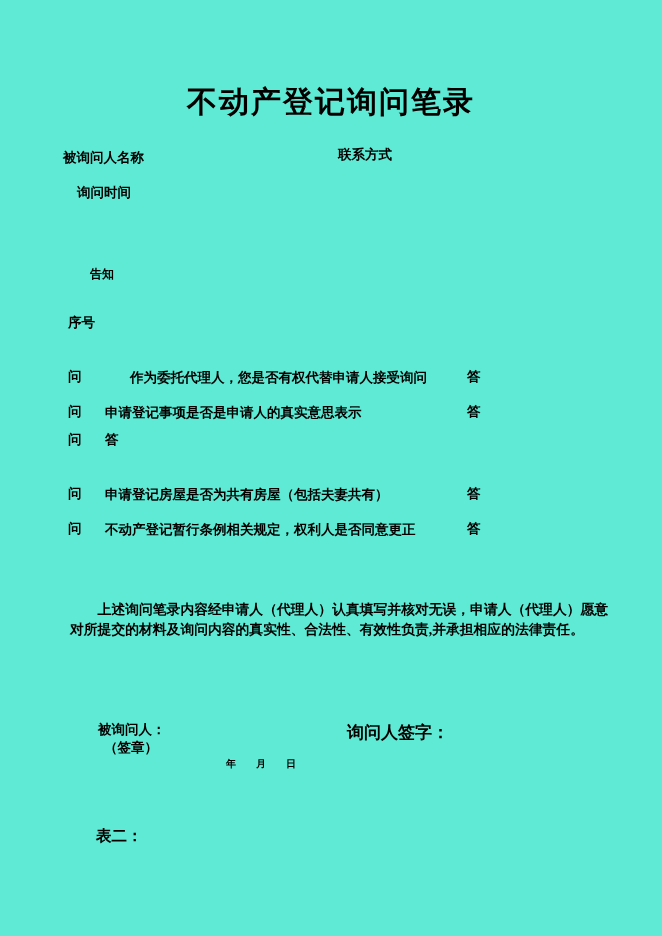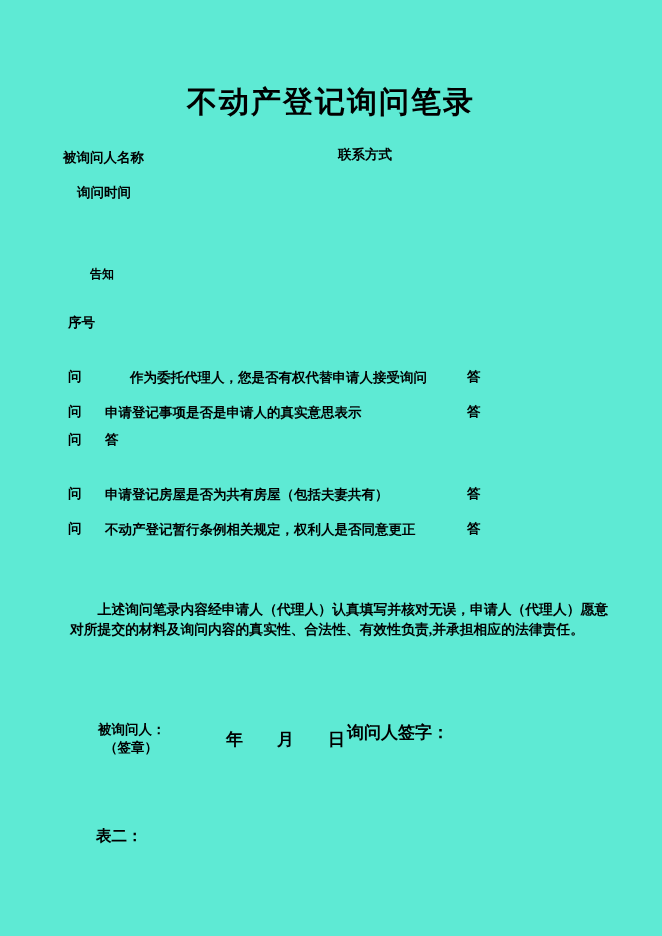--- a/index.html
+++ b/index.html
@@ -80,21 +80,21 @@
     width: 545px;
     font-size: 13.8px;
     line-height: 20px;
     text-indent: 2em;
     margin: 12px;
   }
 
   .sig-respondent { left: 98px;  top: 713px; font-size: 13.5px; }
   .sig-inquirer   { left: 347px; top: 713px; font-size: 17px; }
   .sig-seal       { left: 104px; top: 731px; font-size: 13.5px; }
-  .sig-date       { left: 226px; top: 720px; font-size: 17px; }
+  .sig-date       { left: 226px; top: 749px; font-size: 10px; }
 
   .inq-time-label { left: 77px;  top: 176px; }
   .inq-time-blank { left: 268px; top: 176px; }
   .resp-name      { left: 63px;  top: 141px; }
   .contact        { left: 338px; top: 138px; }
 
   .table-two {
     left: 96px;
     top: 818px;
     font-size: 15.5px;

